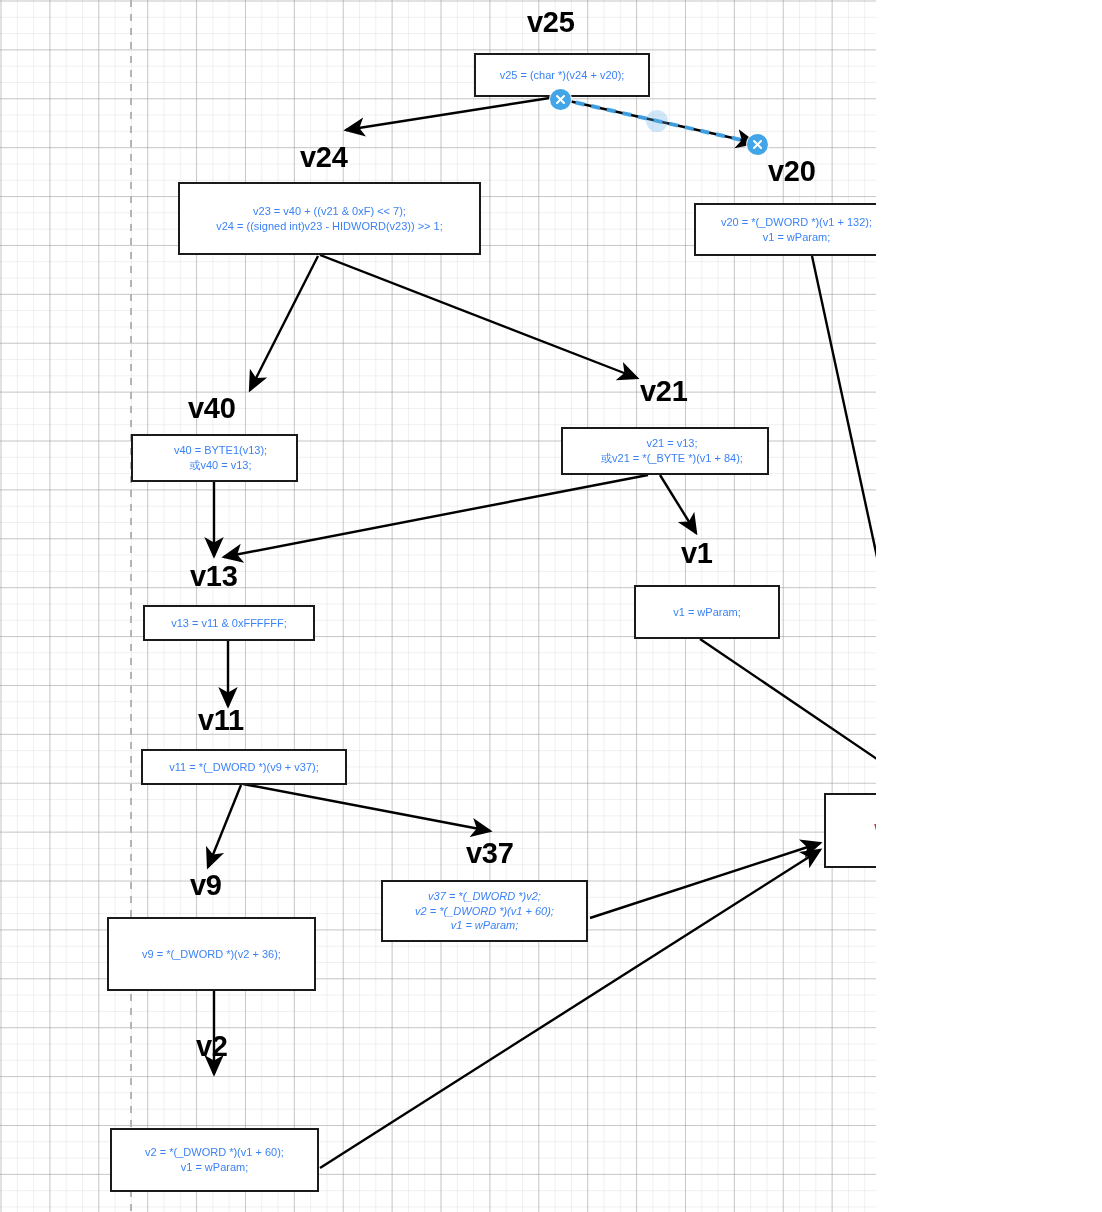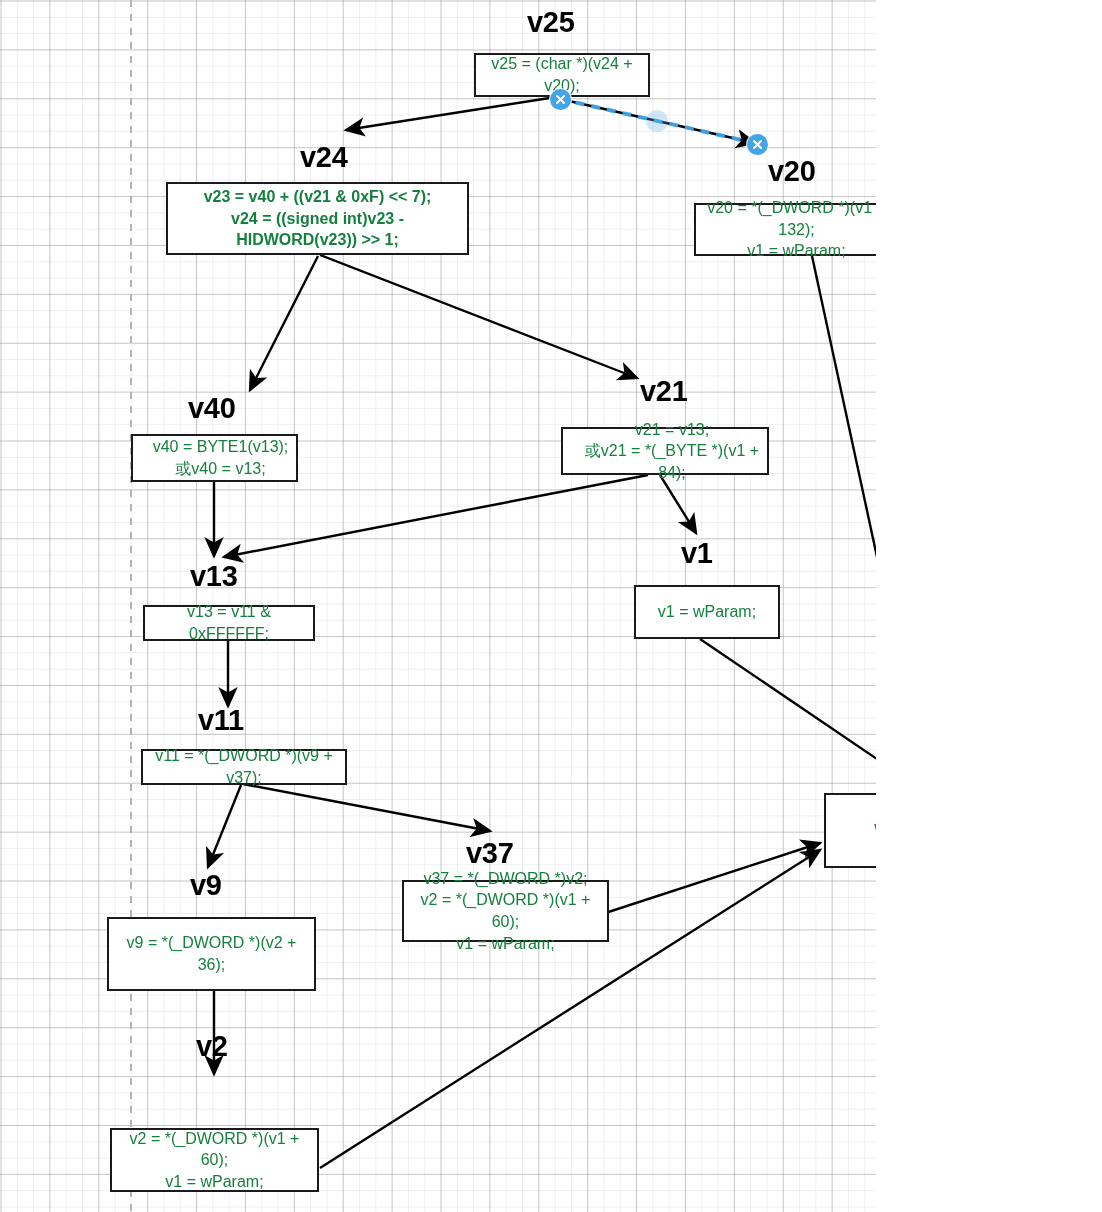--- a/index.html
+++ b/index.html
@@ -50,22 +50,22 @@
   }
   .node-box {
     position: absolute;
     box-sizing: border-box;
     background: #ffffff;
     border: 2.2px solid #1a1a1a;
     display: flex;
     align-items: center;
     justify-content: center;
     text-align: center;
-    font-size: 16px;
-    color: #15803d;
+    font-size: 11px;
+    color: #3b82f6;
     line-height: 1.35;
     padding: 2px 6px;
     white-space: pre-line;
   }
   .node-box.accent {
     font-size: 29px;
     font-weight: 400;
     color: #d0382a;
   }
   .handle {
@@ -138,21 +138,21 @@
     <line x1="320" y1="1168" x2="820" y2="850" stroke="#000" stroke-width="2.4" marker-end="url(#arrow)"></line>
   </svg>
 
   <div class="node">
     <div class="node-title" style="left:527px; top:8px;">v25</div>
     <div class="node-box" style="left:474px; top:53px; width:176px; height:44px;">v25 = (char *)(v24 + v20);</div>
   </div>
 
   <div class="node">
     <div class="node-title" style="left:300px; top:143px;">v24</div>
-    <div class="node-box" style="left:166px; top:182px; width:303px; height:73px;font-weight:bold;">v23 = v40 + ((v21 &amp; 0xF) &lt;&lt; 7);
+    <div class="node-box" style="left:178px; top:182px; width:303px; height:73px;">v23 = v40 + ((v21 &amp; 0xF) &lt;&lt; 7);
 v24 = ((signed int)v23 - HIDWORD(v23)) &gt;&gt; 1;</div>
   </div>
 
   <div class="node">
     <div class="node-title" style="left:768px; top:157px;">v20</div>
     <div class="node-box" style="left:694px; top:203px; width:205px; height:53px;">v20 = *(_DWORD *)(v1 + 132);
 v1 = wParam;</div>
   </div>
 
   <div class="node">
@@ -177,21 +177,21 @@
     <div class="node-box" style="left:634px; top:585px; width:146px; height:54px;">v1 = wParam;</div>
   </div>
 
   <div class="node">
     <div class="node-title" style="left:198px; top:706px;">v11</div>
     <div class="node-box" style="left:141px; top:749px; width:206px; height:36px;">v11 = *(_DWORD *)(v9 + v37);</div>
   </div>
 
   <div class="node">
     <div class="node-title" style="left:466px; top:839px;">v37</div>
-    <div class="node-box" style="left:402px; top:880px; width:207px; height:62px;">v37 = *(_DWORD *)v2;
+    <div class="node-box" style="left:381px; top:880px; width:207px; height:62px;font-style:italic;">v37 = *(_DWORD *)v2;
 v2 = *(_DWORD *)(v1 + 60);
 v1 = wParam;</div>
   </div>
 
   <div class="node">
     <div class="node-title" style="left:190px; top:871px;">v9</div>
     <div class="node-box" style="left:107px; top:917px; width:209px; height:74px;">v9 = *(_DWORD *)(v2 + 36);</div>
   </div>
 
   <div class="node">

